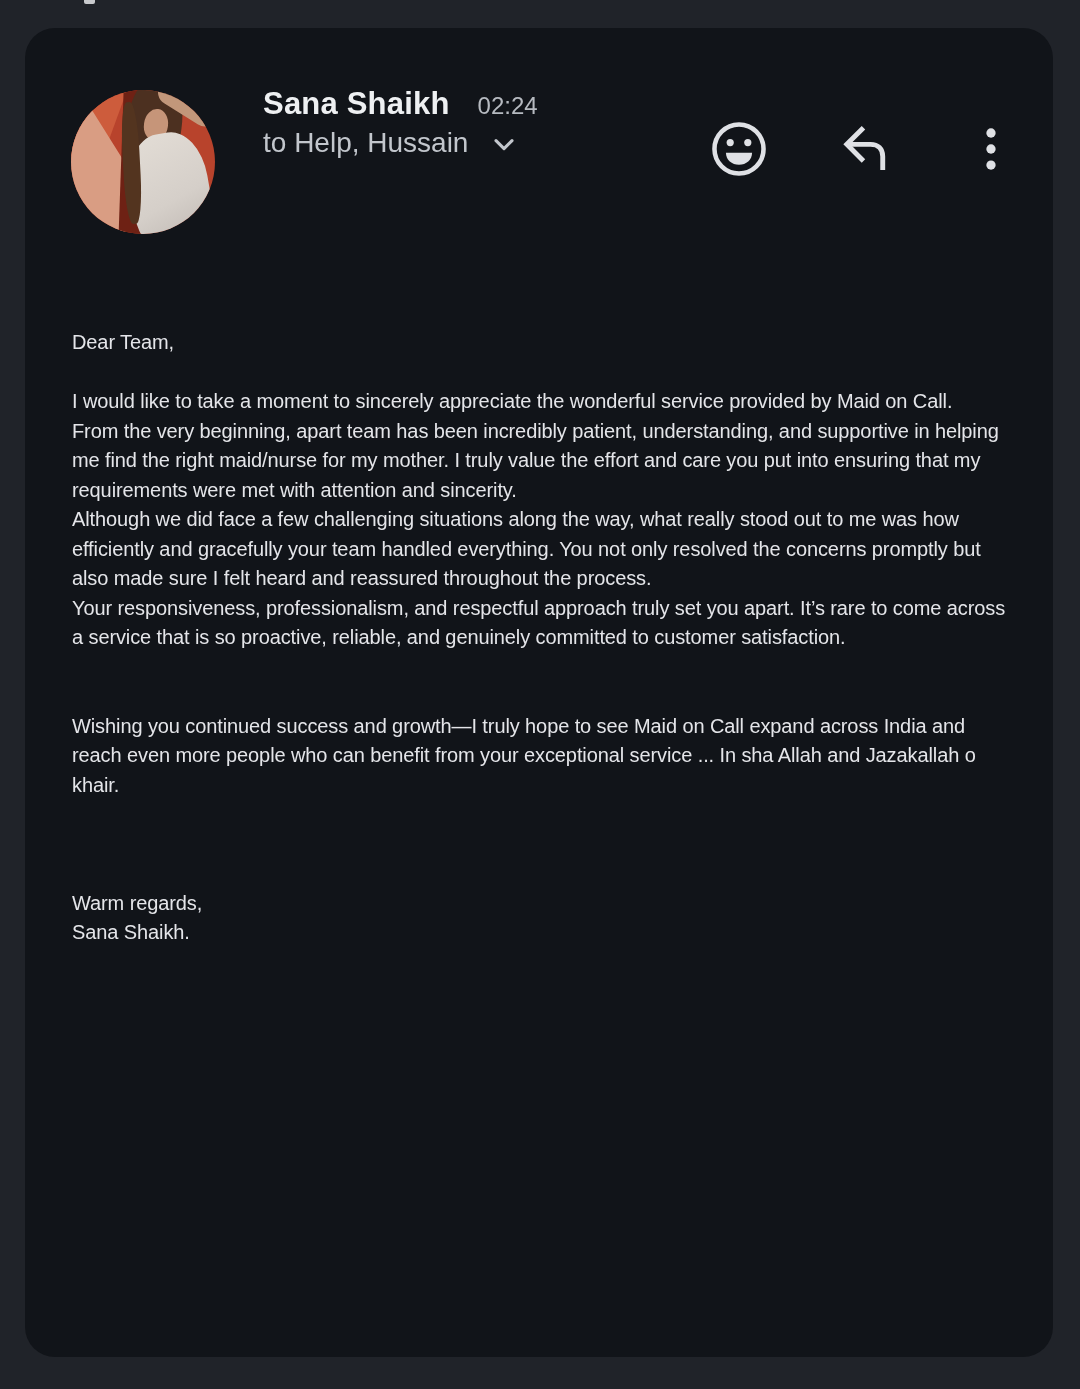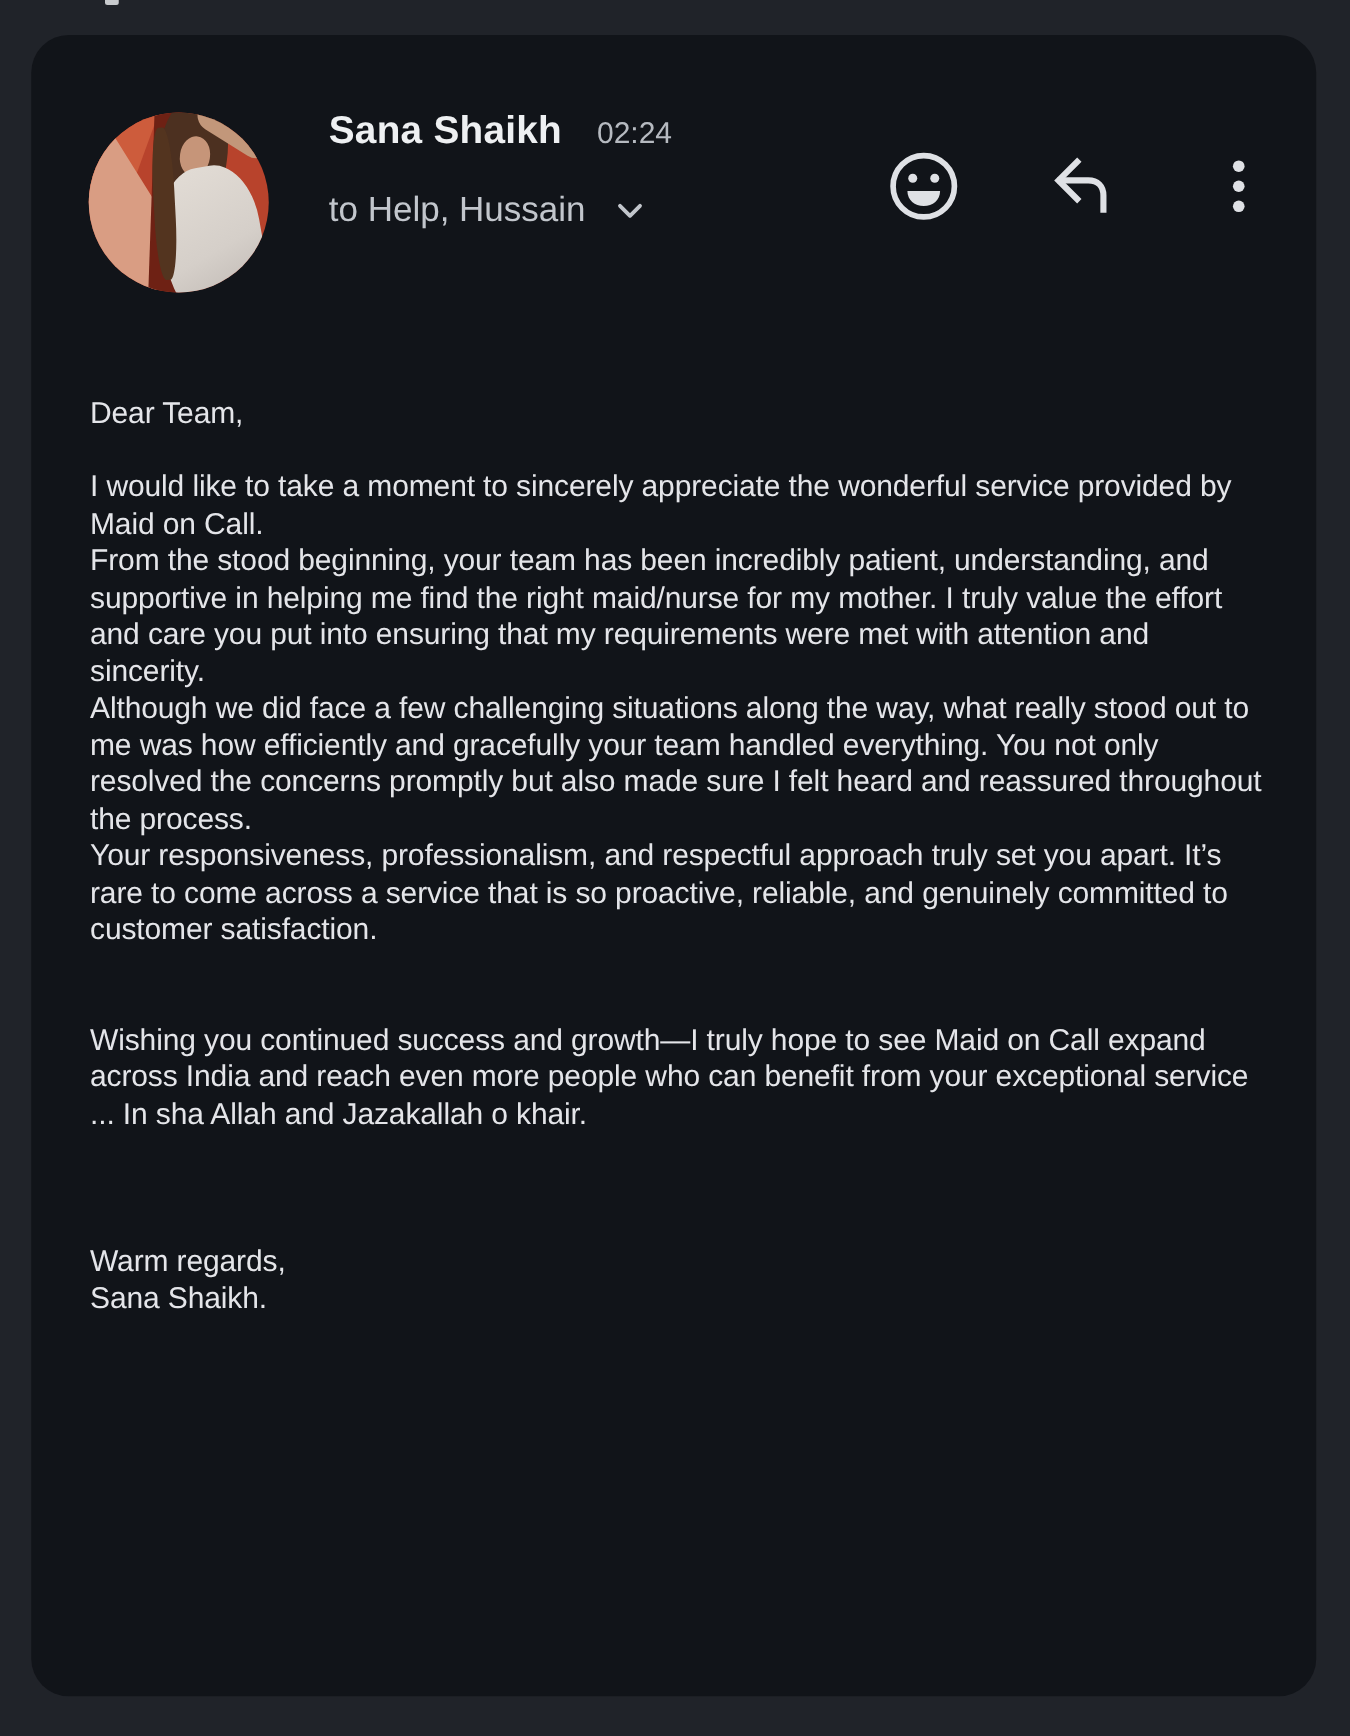--- a/index.html
+++ b/index.html
@@ -112,21 +112,20 @@
     letter-spacing: 0.2px;
   }
   .timestamp {
     font-size: 24px;
     color: var(--text-time);
     margin-left: 28px;
   }
   .recipients-row {
     display: flex;
     align-items: center;
-    margin-top: 24px;
     cursor: pointer;
   }
   .recipients-text {
     font-size: 28px;
     color: var(--text-secondary);
   }
   .chevron { margin-left: 20px; margin-top: 6px; color: var(--text-secondary); }
   .header-actions {
     position: absolute;
     right: 28px; top: 88px;
@@ -141,23 +140,23 @@
     background: none;
     border: none;
     color: var(--icon-color);
     cursor: pointer;
     margin-left: 58px;
     padding: 0;
   }
   
   .email-body {
     position: absolute;
-    left: 47px; top: 288px;
+    left: 47px; top: 300px;
     width: 940px;
-    font-size: 24px;
+    font-size: 20px;
     line-height: 29.5px;
     letter-spacing: -0.1px;
     color: var(--text-primary);
   }
   .email-body .para { margin: 0; }
   .email-body .blank { height: 29.5px; }
 </style>
 </head>
 <body>
 
@@ -220,21 +219,21 @@
             <circle cx="12" cy="19.4" r="2.15"></circle>
           </svg>
         </span>
       </button>
     </div>
 
     <div class="email-body">
         <p class="para">Dear Team,</p>
         <div class="blank"></div>
         <p class="para">I would like to take a moment to sincerely appreciate the wonderful service provided by Maid on Call.</p>
-        <p class="para">From the stood beginning, your team has been incredibly patient, understanding, and supportive in helping me find the right maid/nurse for my mother. I truly value the effort and care you put into ensuring that my requirements were met with attention and sincerity.</p>
+        <p class="para">From the very beginning, apart team has been incredibly patient, understanding, and supportive in helping me find the right maid/nurse for my mother. I truly value the effort and care you put into ensuring that my requirements were met with attention and sincerity.</p>
         <p class="para">Although we did face a few challenging situations along the way, what really stood out to me was how efficiently and gracefully your team handled everything. You not only resolved the concerns promptly but also made sure I felt heard and reassured throughout the process.</p>
         <p class="para">Your responsiveness, professionalism, and respectful approach truly set you apart. It’s rare to come across a service that is so proactive, reliable, and genuinely committed to customer satisfaction.</p>
         <div class="blank"></div>
         <div class="blank"></div>
         <p class="para">Wishing you continued success and growth—I truly hope to see Maid on Call expand across India and reach even more people who can benefit from your exceptional service ... In sha Allah and Jazakallah o khair.</p>
         <div class="blank"></div>
         <div class="blank"></div>
         <div class="blank"></div>
         <p class="para">Warm regards,</p>
         <p class="para">Sana Shaikh.</p>

